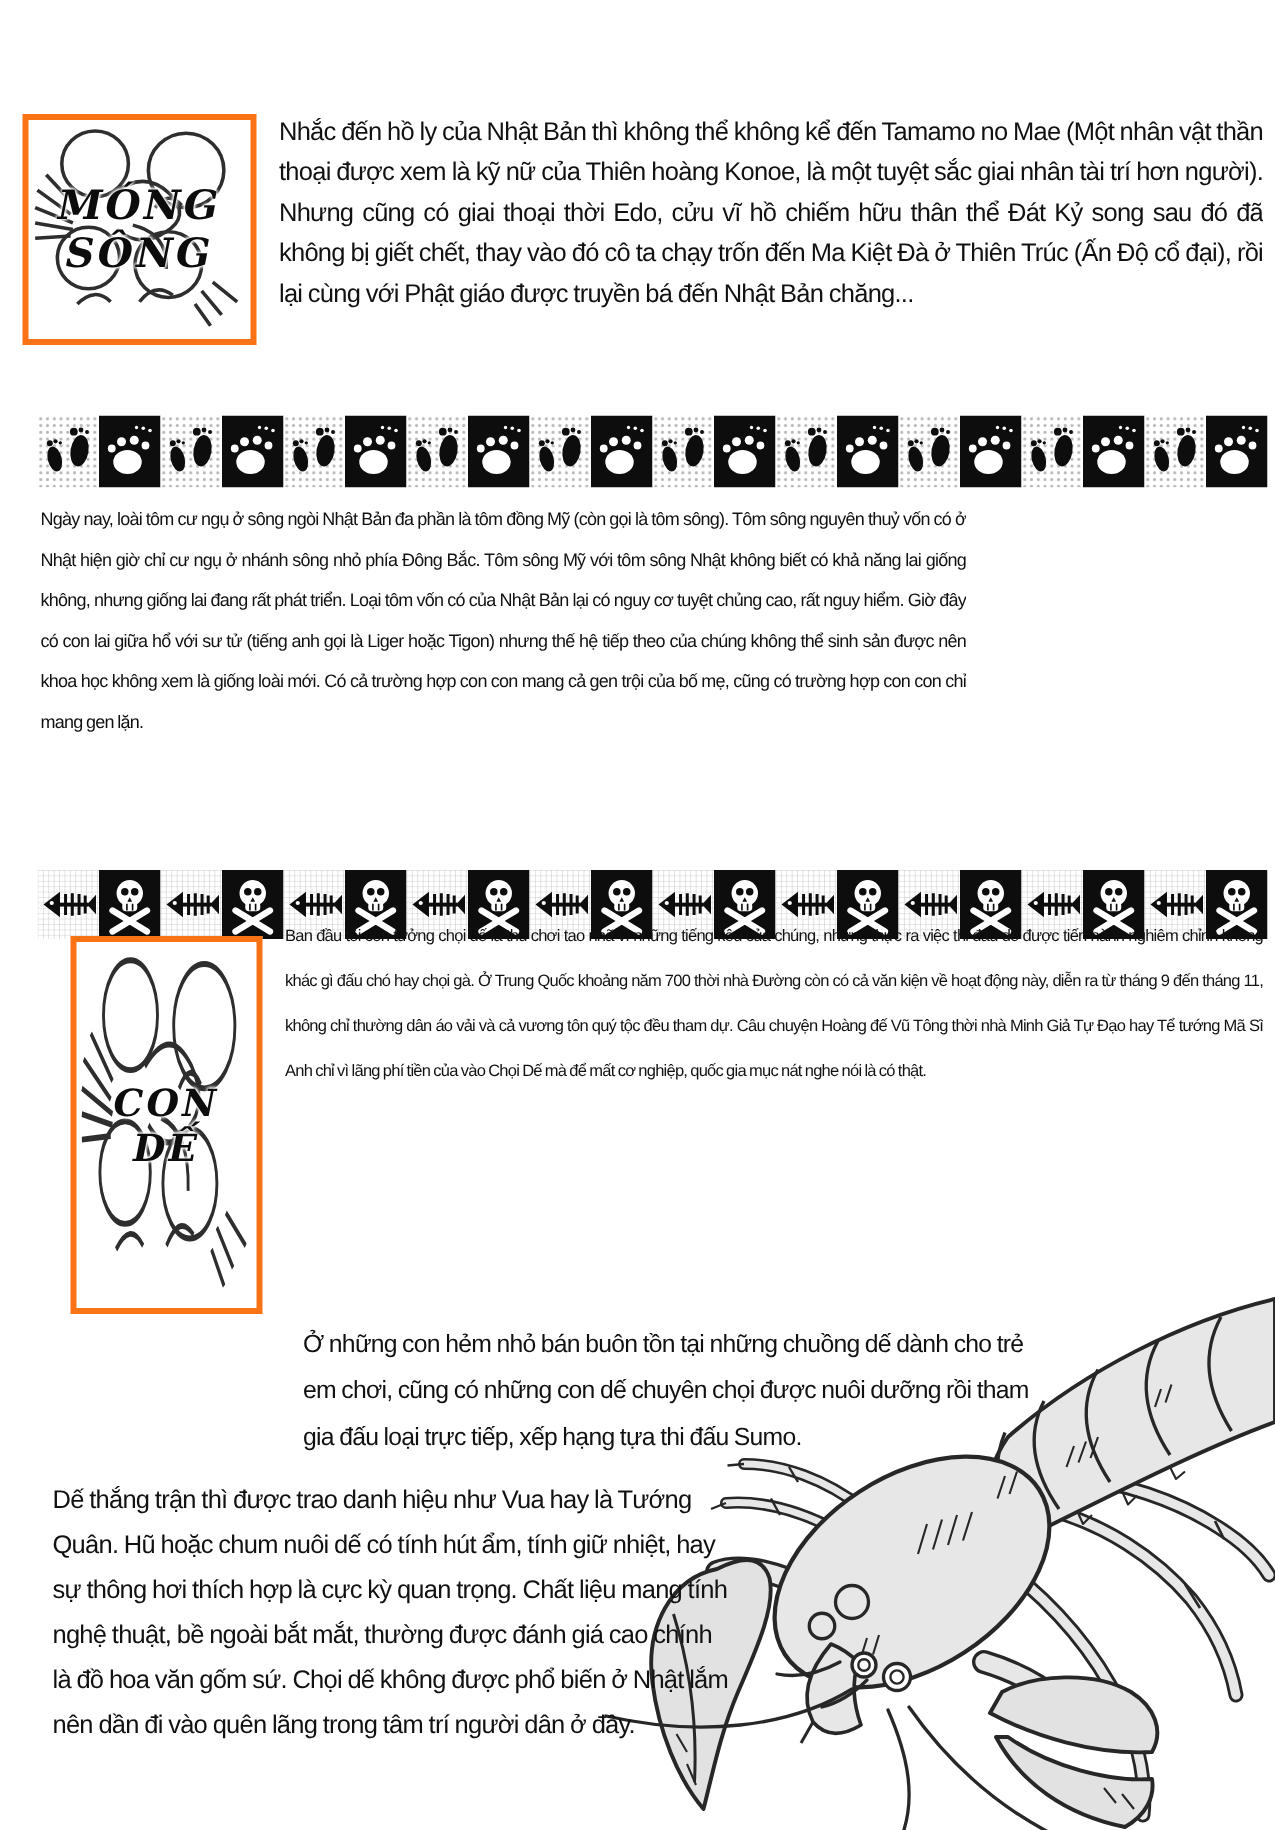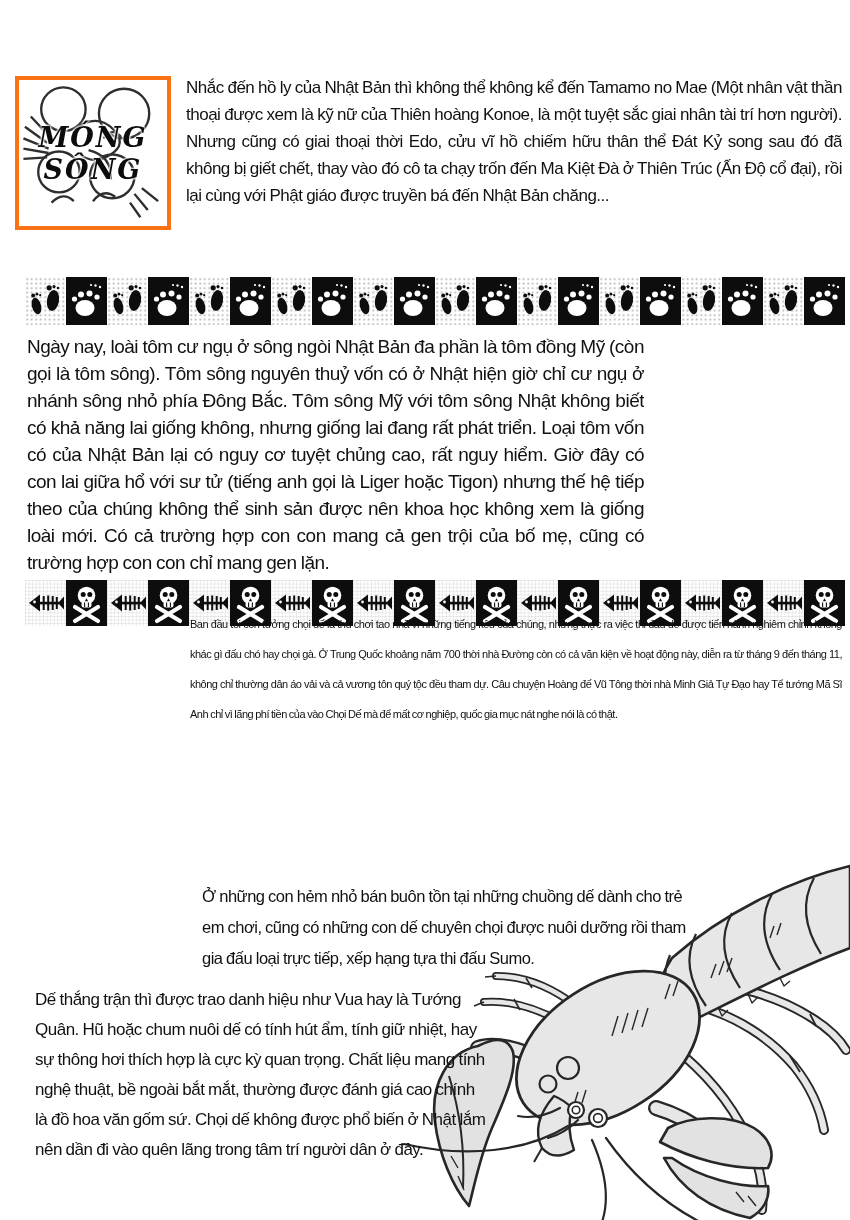--- a/index.html
+++ b/index.html
@@ -1,21 +1,21 @@
 <!DOCTYPE html>
 <html><head>
 <meta charset="utf-8">
 <style>
   html,body{margin:0;padding:0;background:#ffffff;}
   .page{position:relative;width:850px;height:1220px;background:#ffffff;overflow:hidden;
         font-family:"Liberation Sans",sans-serif;color:#111;}
   .para{position:absolute;margin:0;font-weight:normal;color:#111;
         letter-spacing:-0.5px;word-spacing:-0.5px;z-index:3;overflow:hidden;}
   .p-fox     {left:186px;top:74px;  width:656px;font-size:17px;  line-height:27px;  text-align:justify;max-height:200px;}
-  .p-cray    {left:27px; top:333px; width:617px;font-size:19px;  line-height:27px;  text-align:justify;max-height:244px;}
+  .p-cray    {left:27px; top:333px; width:617px;font-size:12px;  line-height:27px;  text-align:justify;max-height:244px;}
   .p-cricket {left:190px;top:609px; width:652px;font-size:11px;  line-height:30px;  text-align:justify;max-height:218px;}
   .p-alley   {left:202px;top:881px; width:500px;font-size:16.5px;line-height:31px;  max-height:100px;}
   .p-champ   {left:35px; top:985px; width:452px;font-size:17px;  line-height:30px;  max-height:214px;}
 
   .titlebox{position:absolute;border:4px solid #f97316;background:#fff;z-index:2;}
   .box-fox    {left:15px; top:76px; width:148px;height:146px;}
   .box-tom    {left:652px;top:408px;width:160px;height:148px;}
   .box-cricket{left:47px; top:624px;width:120px;height:244px;}
   .titlebox svg.art{position:absolute;left:0;top:0;width:100%;height:100%;}
   .boxtitle{position:absolute;inset:0;display:flex;flex-direction:column;align-items:center;
@@ -172,20 +172,29 @@
       <use href="#tile-fishbone" x="492"></use>
       <use href="#tile-skull" x="533"></use>
       <use href="#tile-fishbone" x="574"></use>
       <use href="#tile-skull" x="615"></use>
       <use href="#tile-fishbone" x="656"></use>
       <use href="#tile-skull" x="697"></use>
       <use href="#tile-fishbone" x="738"></use>
       <use href="#tile-skull" x="779"></use>
     </svg>
 
+  <div class="titlebox box-cricket">
+    <svg class="art" viewBox="0 0 100 100" preserveAspectRatio="none">
+        <use href="#swirl-art"></use>
+      </svg>
+    <div class="boxtitle">
+      <span>CON</span>
+      <span>DẾ</span>
+    </div>
+  </div>
 
   <p class="para p-cricket">Ban đầu tôi còn tưởng chọi dế là thú chơi tao nhã vì những tiếng kêu của chúng, nhưng thực ra việc thi đấu dế được tiến hành nghiêm chỉnh không khác gì đấu chó hay chọi gà. Ở Trung Quốc khoảng năm 700 thời nhà Đường còn có cả văn kiện về hoạt động này, diễn ra từ tháng 9 đến tháng 11, không chỉ thường dân áo vải và cả vương tôn quý tộc đều tham dự. Câu chuyện Hoàng đế Vũ Tông thời nhà Minh Giả Tự Đạo hay Tể tướng Mã Sĩ Anh chỉ vì lãng phí tiền của vào Chọi Dế mà để mất cơ nghiệp, quốc gia mục nát nghe nói là có thật.</p>
   <p class="para p-alley">Ở những con hẻm nhỏ bán buôn tồn tại những chuồng dế dành cho trẻ em chơi, cũng có những con dế chuyên chọi được nuôi dưỡng rồi tham gia đấu loại trực tiếp, xếp hạng tựa thi đấu Sumo.</p>
   <p class="para p-champ">Dế thắng trận thì được trao danh hiệu như Vua hay là Tướng Quân. Hũ hoặc chum nuôi dế có tính hút ẩm, tính giữ nhiệt, hay sự thông hơi thích hợp là cực kỳ quan trọng. Chất liệu mang tính nghệ thuật, bề ngoài bắt mắt, thường được đánh giá cao chính là đồ hoa văn gốm sứ. Chọi dế không được phổ biến ở Nhật lắm nên dần đi vào quên lãng trong tâm trí người dân ở đây.</p>
 
   <svg class="crayfish" viewBox="0 0 432 364">
     <g stroke="#272727" stroke-linejoin="round">
 
       <g fill="none" stroke-linecap="round">
         <path d="M280 150 C318 160 352 182 376 210 C392 230 402 252 406 274" stroke-width="10"></path>

